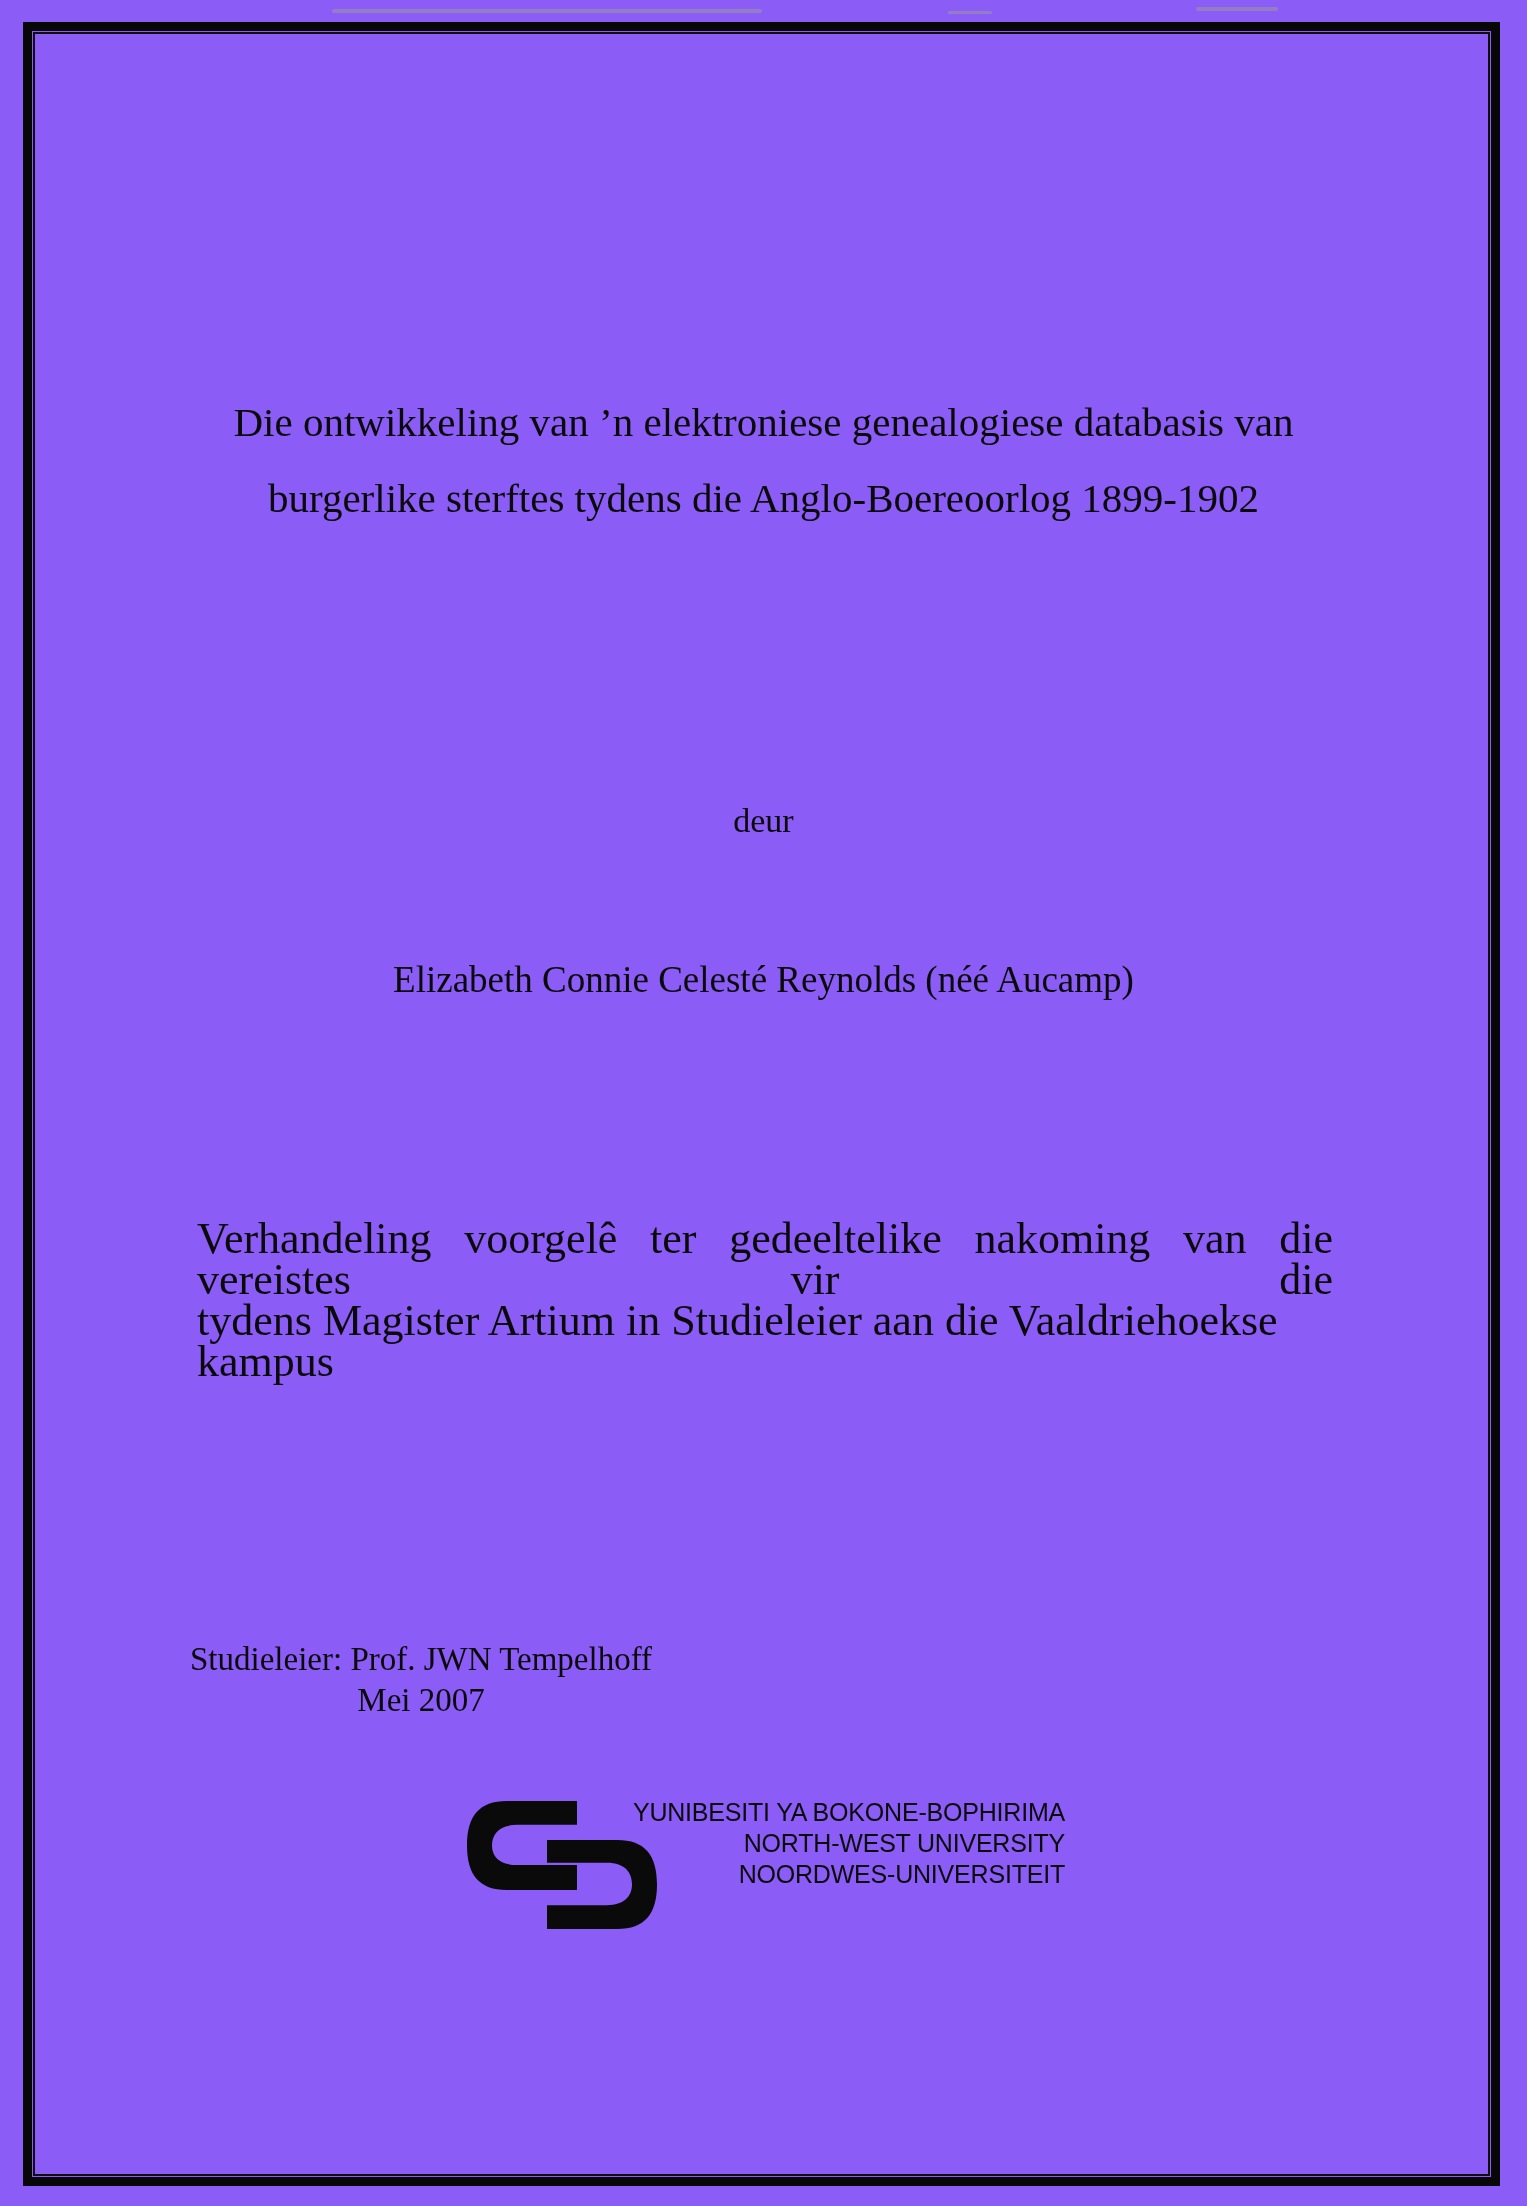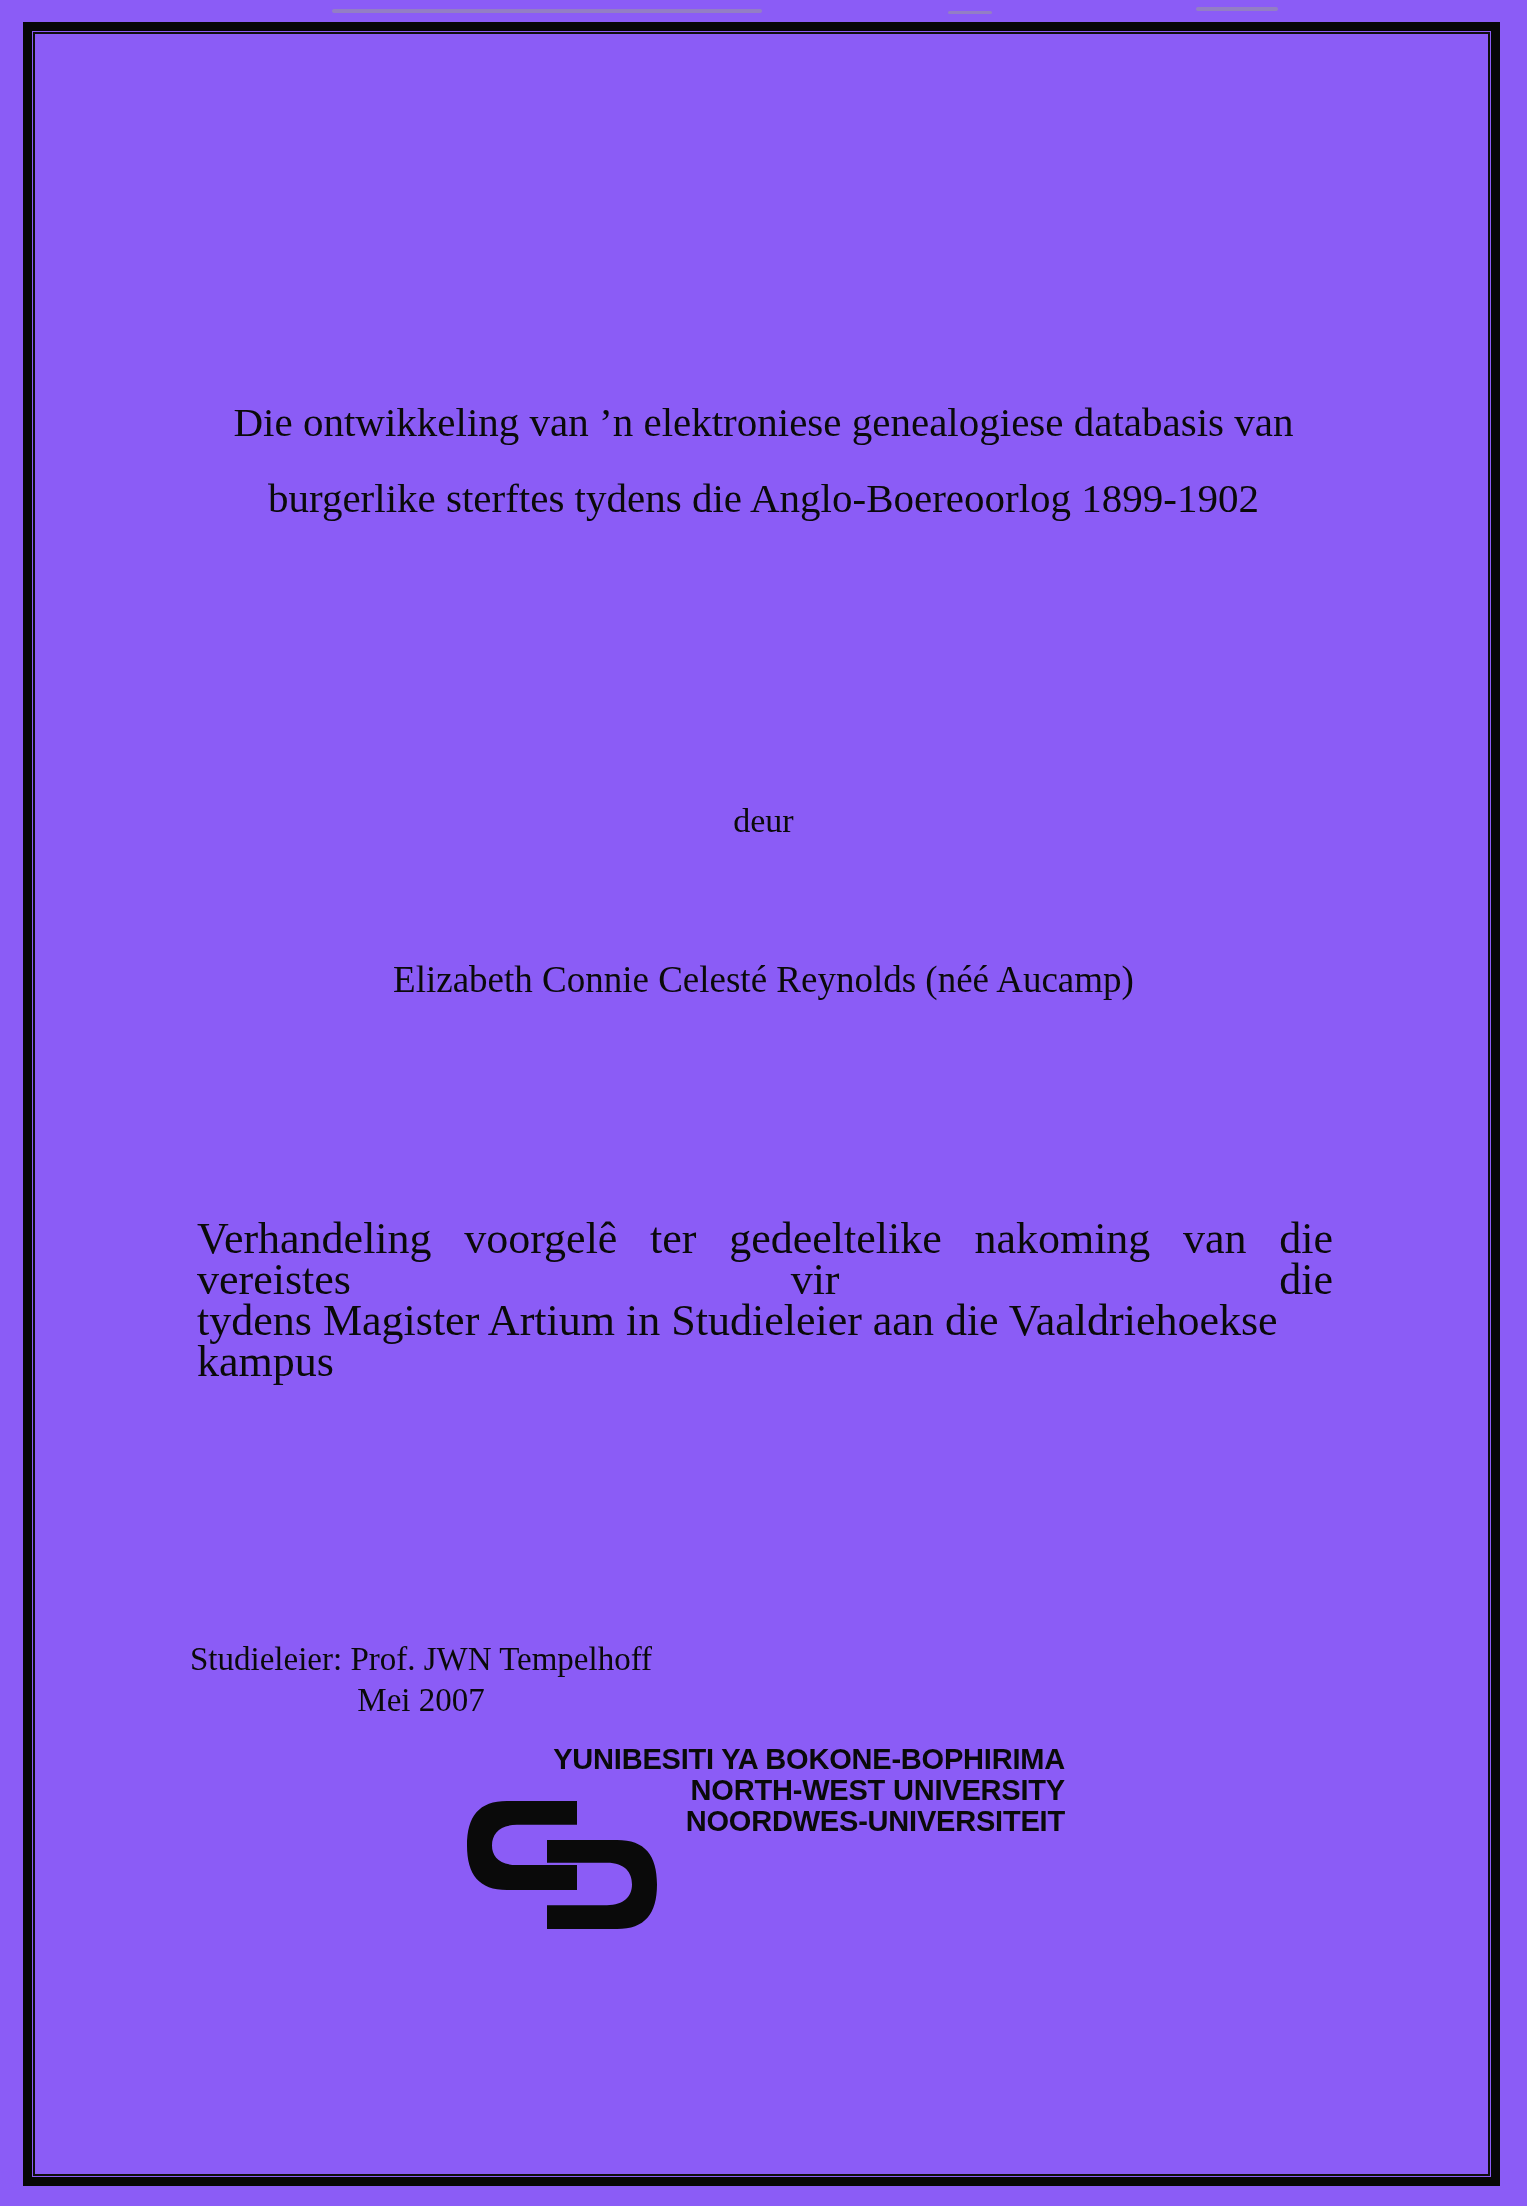--- a/index.html
+++ b/index.html
@@ -40,23 +40,23 @@
   .just{text-align:justify;text-align-last:justify;}
   .it{}
 
   .supervisor-block{
     position:absolute;left:190px;top:1639px;
     font-size:33px;line-height:41px;text-align:center;
   }
 
   .logo-mark{position:absolute;left:467px;top:1801px;}
   .logo-text{
-    position:absolute;right:462px;top:1744px;
+    position:absolute;right:462px;top:1797px;
     font-family:"Liberation Sans","DejaVu Sans",sans-serif;
-    font-weight:bold;font-size:29px;line-height:31px;
+    font-weight:normal;font-size:25px;line-height:31px;
     letter-spacing:-0.2px;text-align:right;color:#0a0a0a;
     white-space:nowrap;
   }
 </style>
 </head>
 <body>
 
 <div class="page">
 
   <div class="frame-outer">

